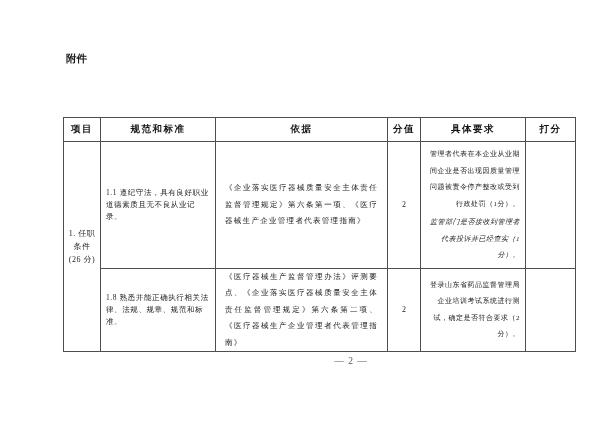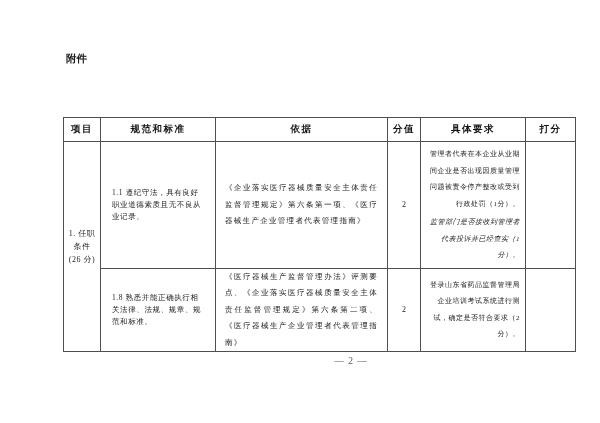--- a/index.html
+++ b/index.html
@@ -69,21 +69,21 @@
   }
   td.cat {
     text-align: center;
     white-space: pre-line;
     font-size: 8px;
     line-height: 13px;
     letter-spacing: 0.5px;
     margin-left: 32px;
   }
   td.req {
-    padding: 0 11px;
+    padding: 0 5px;
     line-height: 12px;
     letter-spacing: 0.6px;
     text-align: left;
   }
   td.basis {
     padding: 0 9px;
     line-height: 16.5px;
     letter-spacing: 1.3px;
     text-align: justify;
     font-family: Liberation Mono, monospace;

